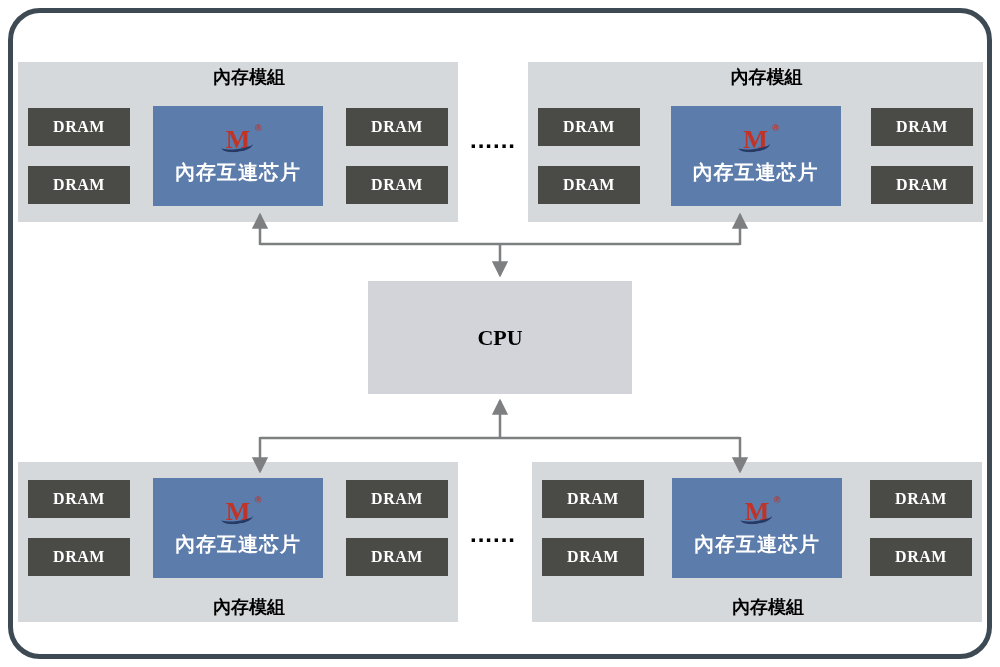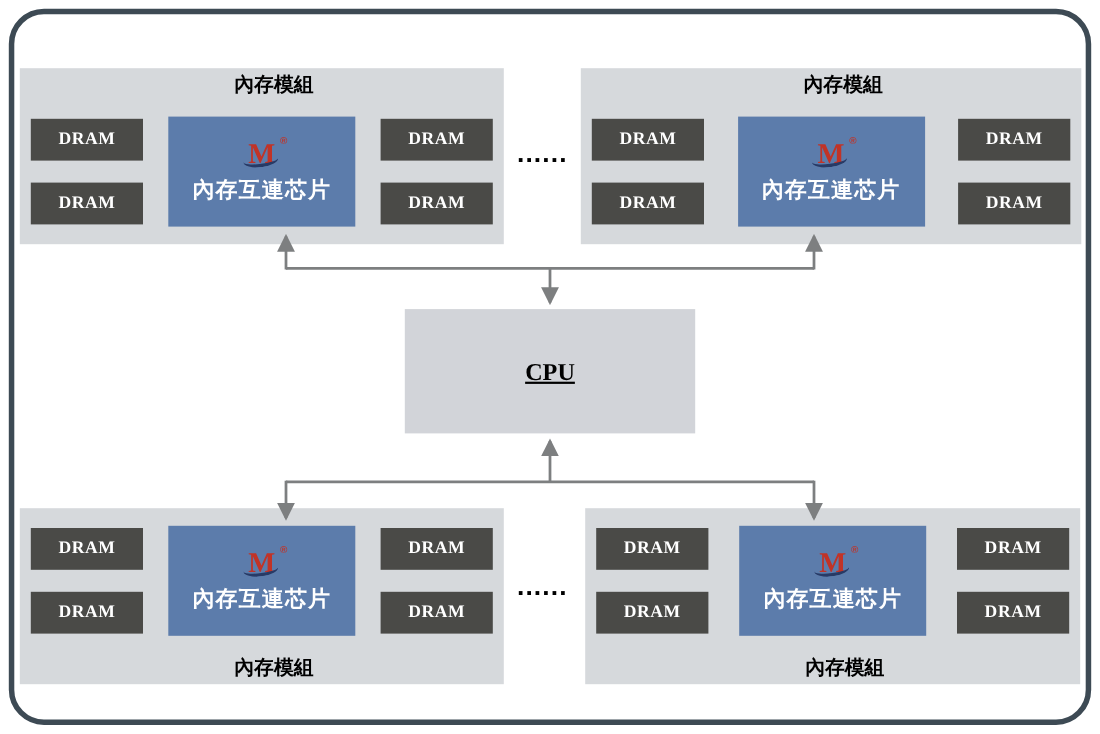--- a/index.html
+++ b/index.html
@@ -125,21 +125,20 @@
     width: 264px;
     height: 113px;
     background: #d2d4d9;
     display: flex;
     align-items: center;
     justify-content: center;
     font-family: "Liberation Serif", serif;
     font-weight: bold;
     font-size: 22px;
     color: #000000;
-    text-decoration: underline;
   }
 
   
   .dots {
     position: absolute;
     width: 70px;
     height: 20px;
     display: flex;
     align-items: center;
     justify-content: center;

